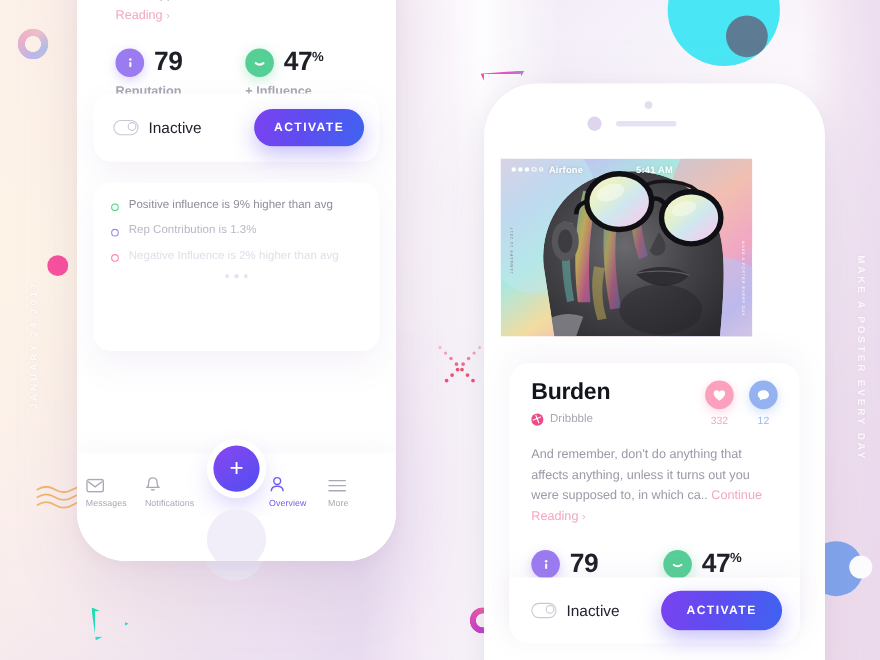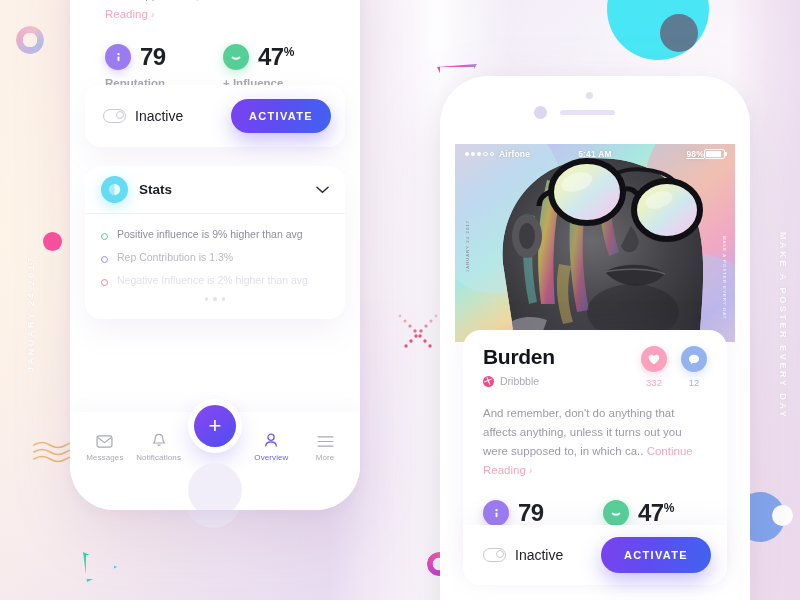--- a/index.html
+++ b/index.html
@@ -117,21 +117,21 @@
     box-shadow:0 28px 70px rgba(150,120,170,.20), 0 6px 18px rgba(150,120,170,.10);
   }
 
   
   .rp-cam{position:absolute;left:586px;top:92px;width:7px;height:7px;border-radius:50%;background:#e4ddef;}
   .rp-sensor{position:absolute;left:534px;top:106px;width:13px;height:13px;border-radius:50%;background:#ded5ee;}
   .rp-speaker{position:absolute;left:560px;top:110px;width:55px;height:5px;border-radius:3px;background:#e7e2f3;}
 
   
   .poster{
-    position:absolute;left:455px;top:144px;width:280px;height:198px;
+    position:absolute;left:455px;top:144px;width:229px;height:198px;
     overflow:hidden;
   }
   .poster-img{position:absolute;inset:0;}
 
   .statusbar{
     position:absolute;left:0;top:0;width:280px;height:20px;
     display:flex;align-items:center;padding:0 10px;box-sizing:border-box;
     color:#fff;font-size:8.5px;font-weight:700;letter-spacing:.2px;
     text-shadow:0 0 3px rgba(0,0,0,.18);
   }
@@ -253,21 +253,21 @@
   .stat-2{color:#b9b9c6;}
   .stat-3{color:#e2dfe9;}
   .stats-dots{display:flex;justify-content:center;gap:5px;margin-top:3px;}
   .sd{width:3.5px;height:3.5px;border-radius:50%;background:#e6e3ee;}
 
   .tabbar{
     position:absolute;left:0;bottom:40px;width:290px;height:58px;background:#fff;
     display:flex;align-items:flex-end;padding:0 8px 8px 8px;box-sizing:border-box;
     box-shadow:0 -6px 20px rgba(160,130,185,.06);
   }
-  .tab{flex:1;display:flex;flex-direction:column;align-items:center;gap:5px;}
+  .tab{flex:1;display:flex;flex-direction:column;align-items:flex-start;gap:5px;}
   .tab-label{font-size:8px;color:#a8a8b6;letter-spacing:.1px;}
   .tab.active .tab-label{color:#6d5ef0;}
   .fab{
     position:absolute;left:50%;transform:translateX(-50%);bottom:63px;
     width:42px;height:42px;border-radius:50%;
     background:linear-gradient(145deg,#8a46f0,#4f4ef2);
     display:flex;align-items:center;justify-content:center;
     color:#fff;font-size:22px;font-weight:300;line-height:1;
     box-shadow:0 0 0 6px #fff, 0 10px 24px rgba(96,74,240,.32);
   }
@@ -374,35 +374,20 @@
       <div class="actionbar" style="padding:0 14px 0 18px;height:62px;box-sizing:border-box;">
         <div class="toggle-wrap">
           <div class="toggle"></div>
           <div class="toggle-label">Inactive</div>
         </div>
         <button class="btn-activate" style="width:100px;height:34px;">ACTIVATE</button>
       </div>
     </div>
 
     <div class="stats-card">
-      <div class="stats-head">
-        <div class="stats-icon">
-          <svg width="15" height="15" viewBox="0 0 16 16" class="ico">
-            <circle cx="8" cy="8" r="6" fill="rgba(255,255,255,.45)"></circle>
-            <path d="M8 8 L8 2 A6 6 0 0 1 13.2 5 Z" fill="#ffffff"></path>
-            <path d="M8 8 L13.2 5 A6 6 0 0 1 8 14 Z" fill="rgba(255,255,255,.75)"></path>
-          </svg>
-        </div>
-        <div class="stats-title">Stats</div>
-        <div class="stats-chev">
-          <svg width="13" height="8" viewBox="0 0 14 8" class="ico">
-              <path d="M1 1 L7 6.5 L13 1" stroke="#2b2d36" stroke-width="1.5" fill="none" stroke-linecap="round"></path>
-            </svg>
-        </div>
-      </div>
       <div class="stats-list">
         <div class="stat-row">
           <span class="stat-bullet b-green"></span>
           <span class="stat-1">Positive influence is 9% higher than avg</span>
         </div>
         <div class="stat-row">
           <span class="stat-bullet b-purple"></span>
           <span class="stat-2">Rep Contribution is 1.3%</span>
         </div>
         <div class="stat-row">

